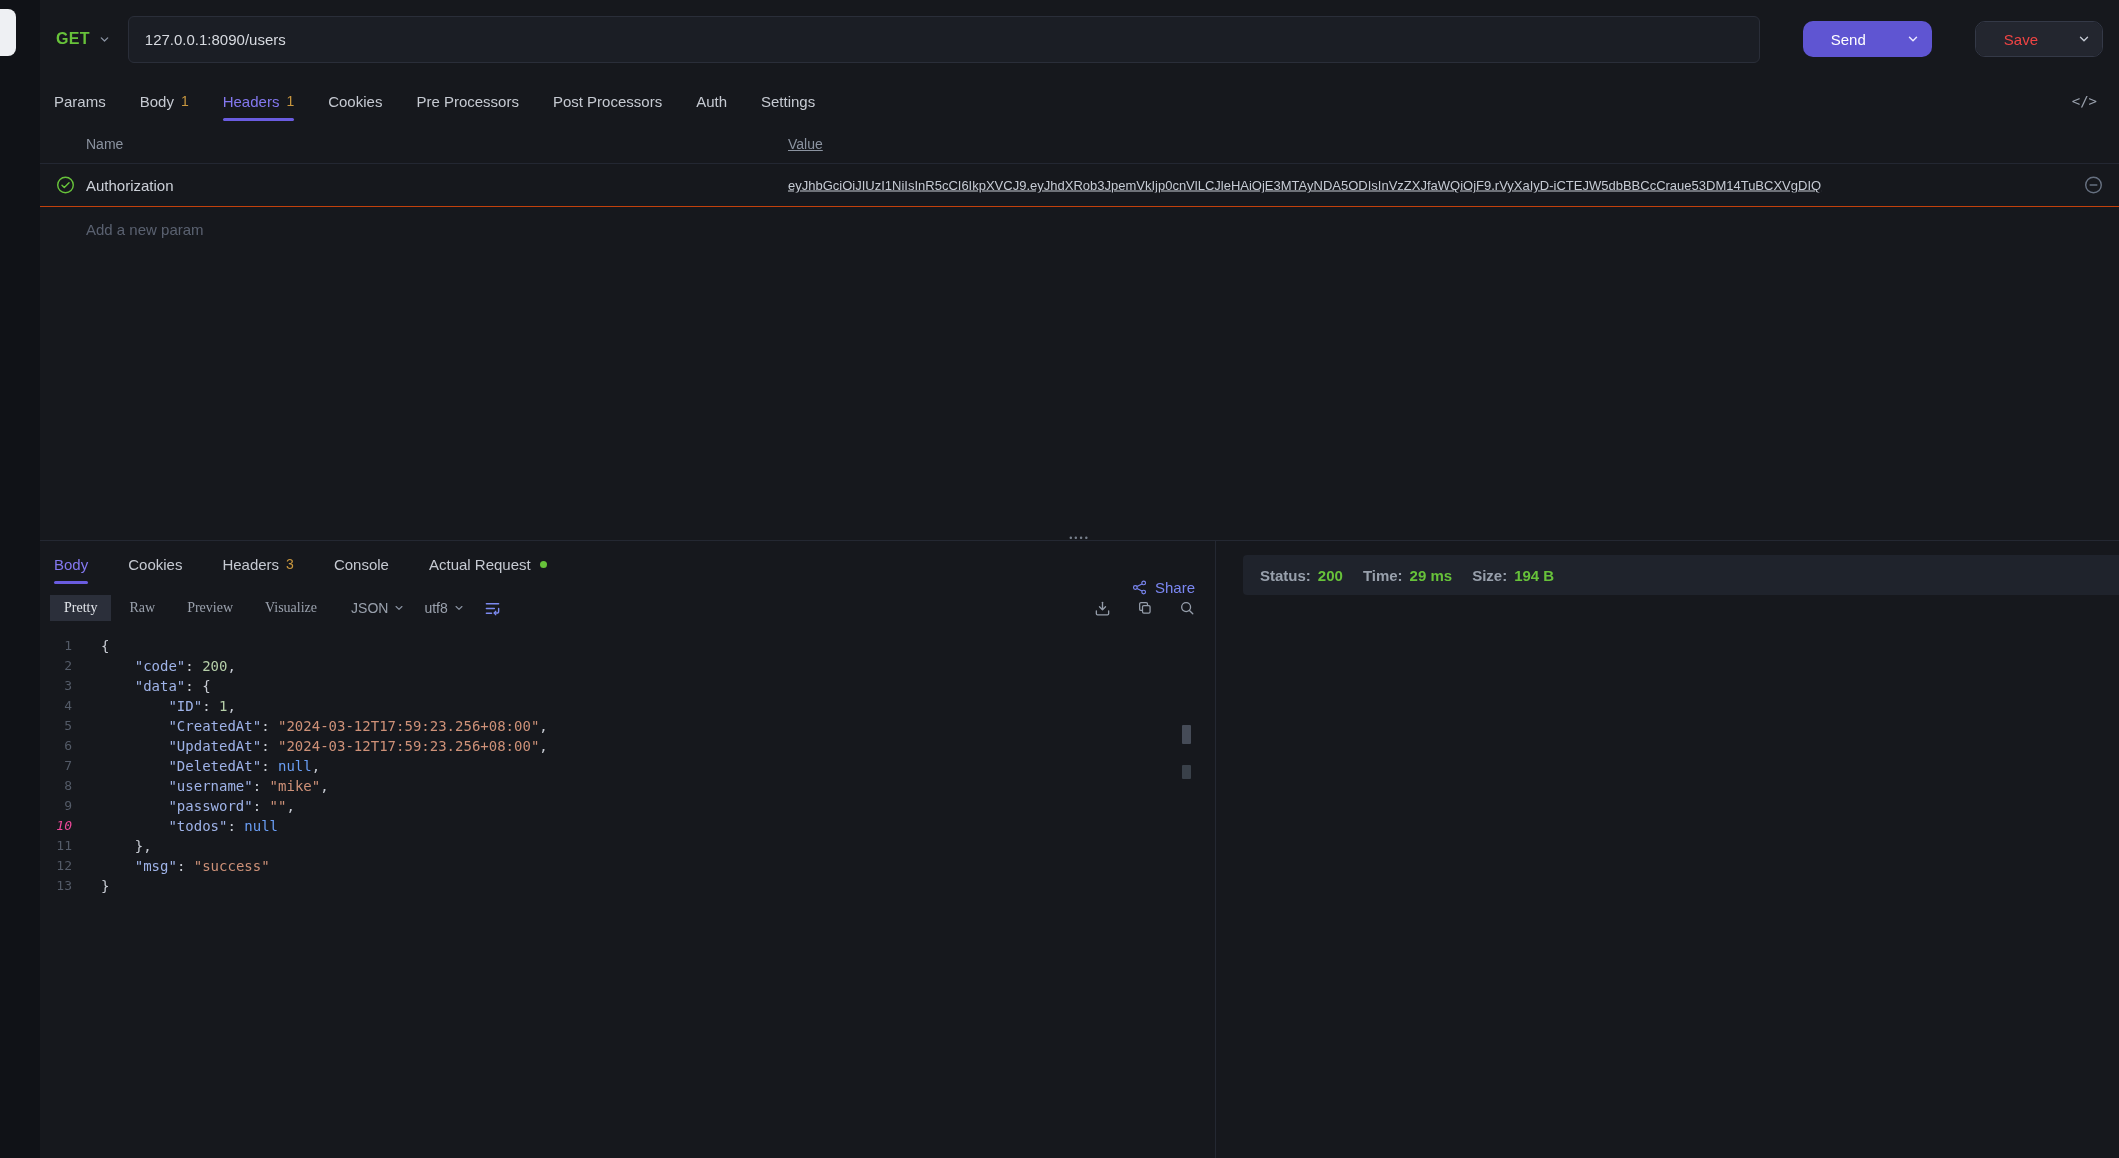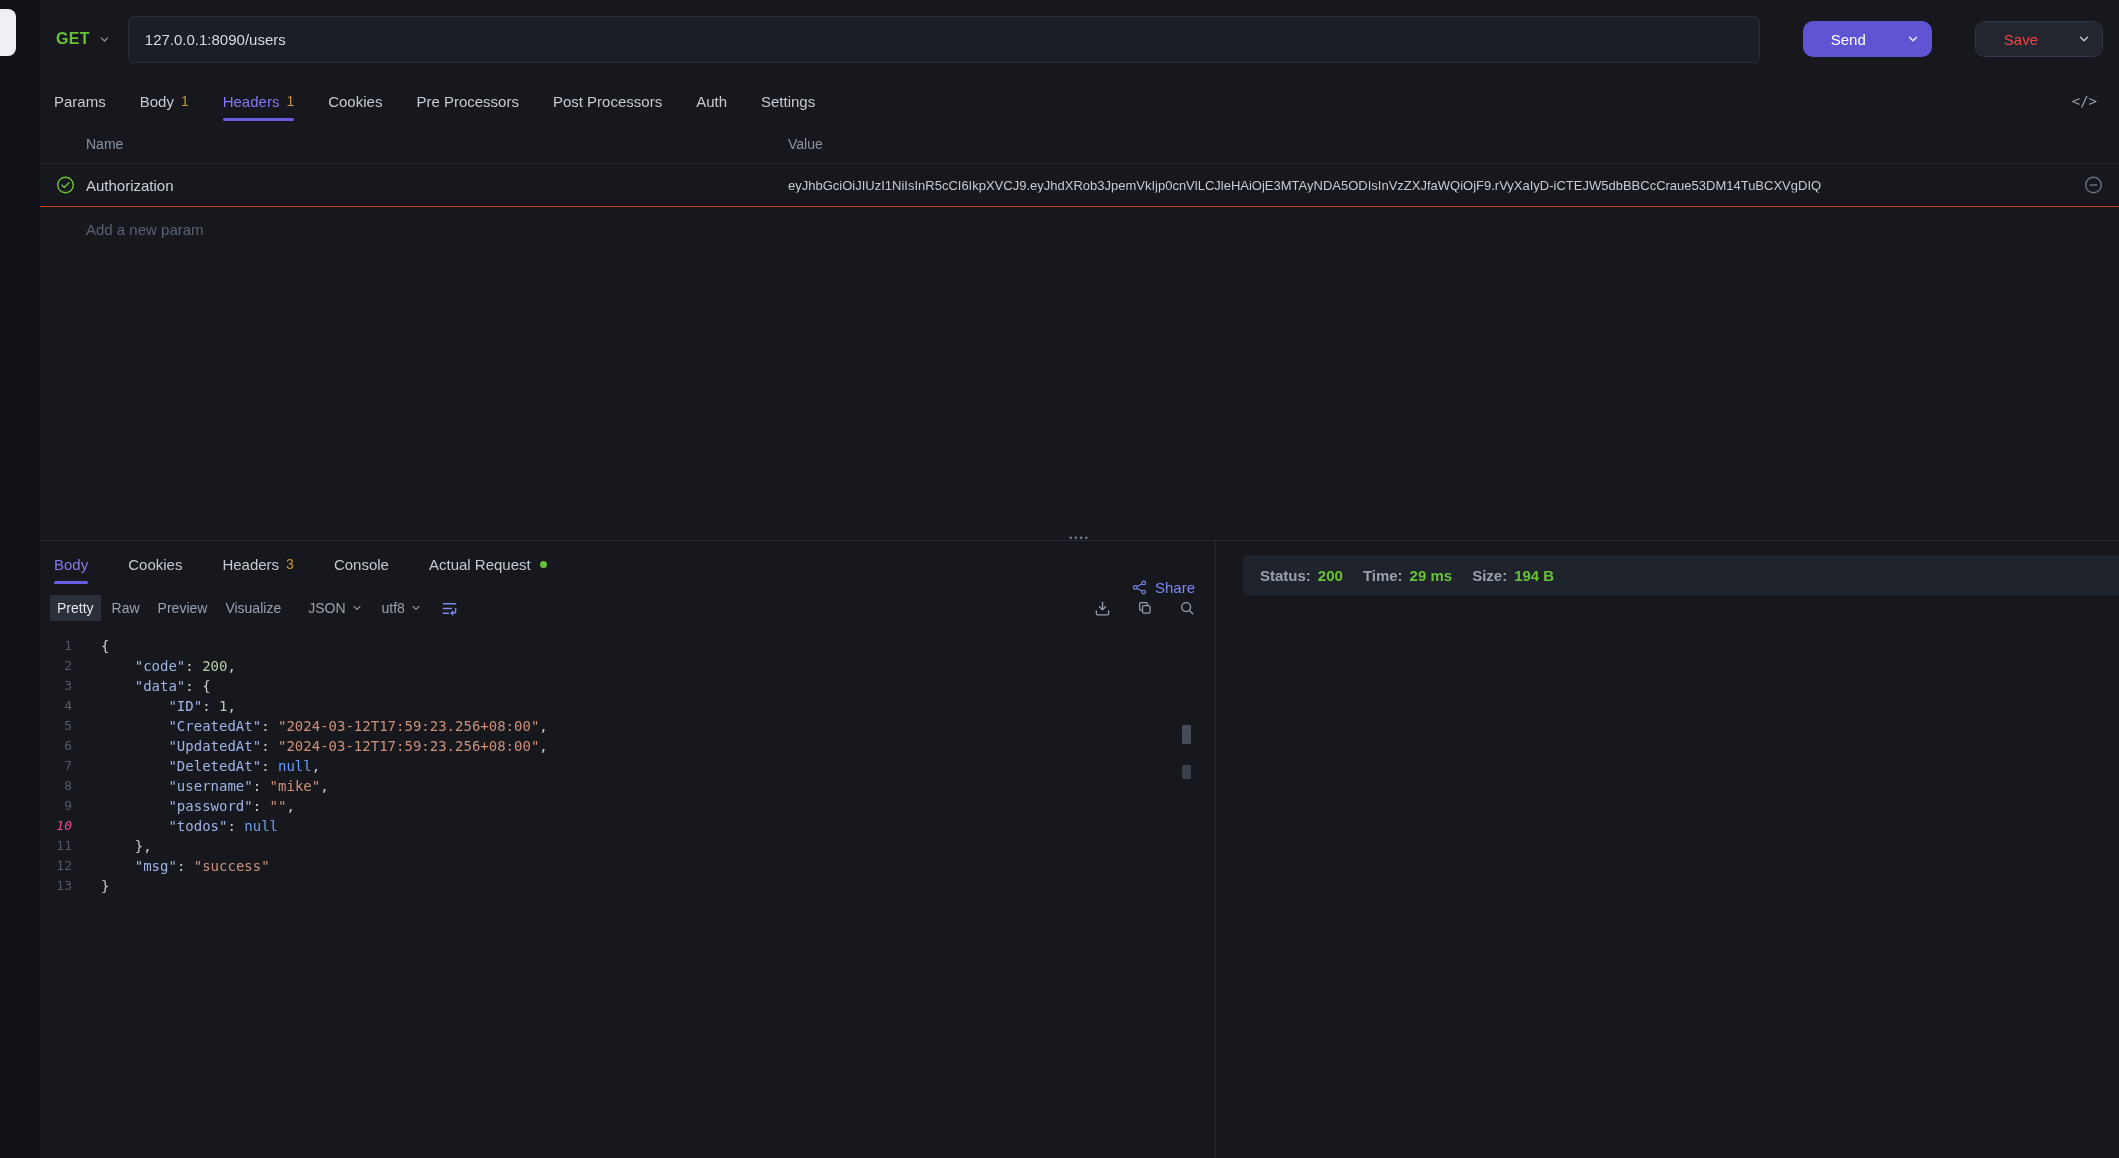--- a/index.html
+++ b/index.html
@@ -42,39 +42,39 @@
   .tab-count { color:#c9973f; font-size:14px; }
   .tab-dot { width:7px; height:7px; border-radius:50%; background:#67c23a; margin-left:2px; }
   .code-toggle { margin-left:auto; color:#9aa1ad; font-family:"DejaVu Sans Mono", monospace; font-size:14px; cursor:pointer; padding-right:8px; }
 
   
   .t-head, .t-row, .t-add { position:relative; flex:none; }
   .t-head { height:40px; border-bottom:1px solid #232732; color:#8b93a0; font-size:14px; }
   .t-row  { height:43px; border-bottom:1px solid #c2410c; }
   .t-add  { height:44px; color:#5a6170; font-size:15px; cursor:text; }
   .cell-name  { position:absolute; left:46px; top:50%; transform:translateY(-50%); white-space:nowrap; }
-  .cell-value { position:absolute; left:748px; right:70px; top:50%; transform:translateY(-50%); white-space:nowrap; overflow:hidden; text-overflow:ellipsis; }
+  .cell-value { position:absolute; left:748px; right:70px; top:50%; transform:translateY(-50%); white-space:nowrap; overflow:hidden; text-overflow:ellipsis;text-decoration:underline; }
   .t-row .cell-name  { color:#ccd0d8; font-size:15px; }
   .t-row .cell-value { color:#c6cbd4; font-size:13px; }
   .row-check { position:absolute; left:16px; top:50%; transform:translateY(-50%); display:flex; cursor:pointer; }
   .row-minus { position:absolute; right:16px; top:50%; transform:translateY(-50%); display:flex; cursor:pointer; }
 
   .spacer { flex:1; }
 
   
   .response { flex:none; height:618px; border-top:1px solid #242832; display:flex; position:relative; }
   .drag-dots { position:absolute; top:-14px; left:50%; transform:translateX(-50%); color:#767e8a; cursor:row-resize; user-select:none; z-index:2; }
   .drag-dots::before { content:"••••"; font-size:9px; letter-spacing:2px; }
   .resp-left { width:1176px; flex:none; border-right:1px solid #242832; display:flex; flex-direction:column; min-width:0; }
   .resp-right { flex:1; min-width:0; position:relative; }
   .share-btn { margin-left:auto; display:flex; align-items:center; gap:8px; color:#7b87f3; font-size:15px; cursor:pointer; padding-right:6px;margin-top:47px; }
 
   .resp-toolbar { height:42px; flex:none; display:flex; align-items:center; padding:0 10px; gap:20px; }
   .views { display:flex; align-items:center; gap:4px; }
-  .view-btn { font-size:14px; color:#9aa1ad; padding:5px 7px; border-radius:0; cursor:pointer; white-space:nowrap; }
+  .view-btn { font-size:14px; color:#9aa1ad; padding:5px 14px; border-radius:0; cursor:pointer; white-space:nowrap;font-family:Liberation Serif, serif; }
   .view-btn.active { background:#2b2f3a; color:#e2e5ea; }
   .dd { display:flex; align-items:center; gap:6px; color:#9aa1ad; font-size:14px; cursor:pointer; }
   .icon-btn { display:flex; cursor:pointer; }
   .toolbar-right { margin-left:auto; display:flex; align-items:center; gap:26px; padding-right:10px; }
 
   
   .code-wrap { flex:1; position:relative; padding-top:7px; font-family:"DejaVu Sans Mono", monospace; overflow:hidden; }
   .code-line { display:flex; height:20px; line-height:20px; }
   .gutter { width:32px; flex:none; text-align:right; color:#545b68; font-size:13px; user-select:none; }
   .gutter.active { color:#ec4899;font-style:italic; }

